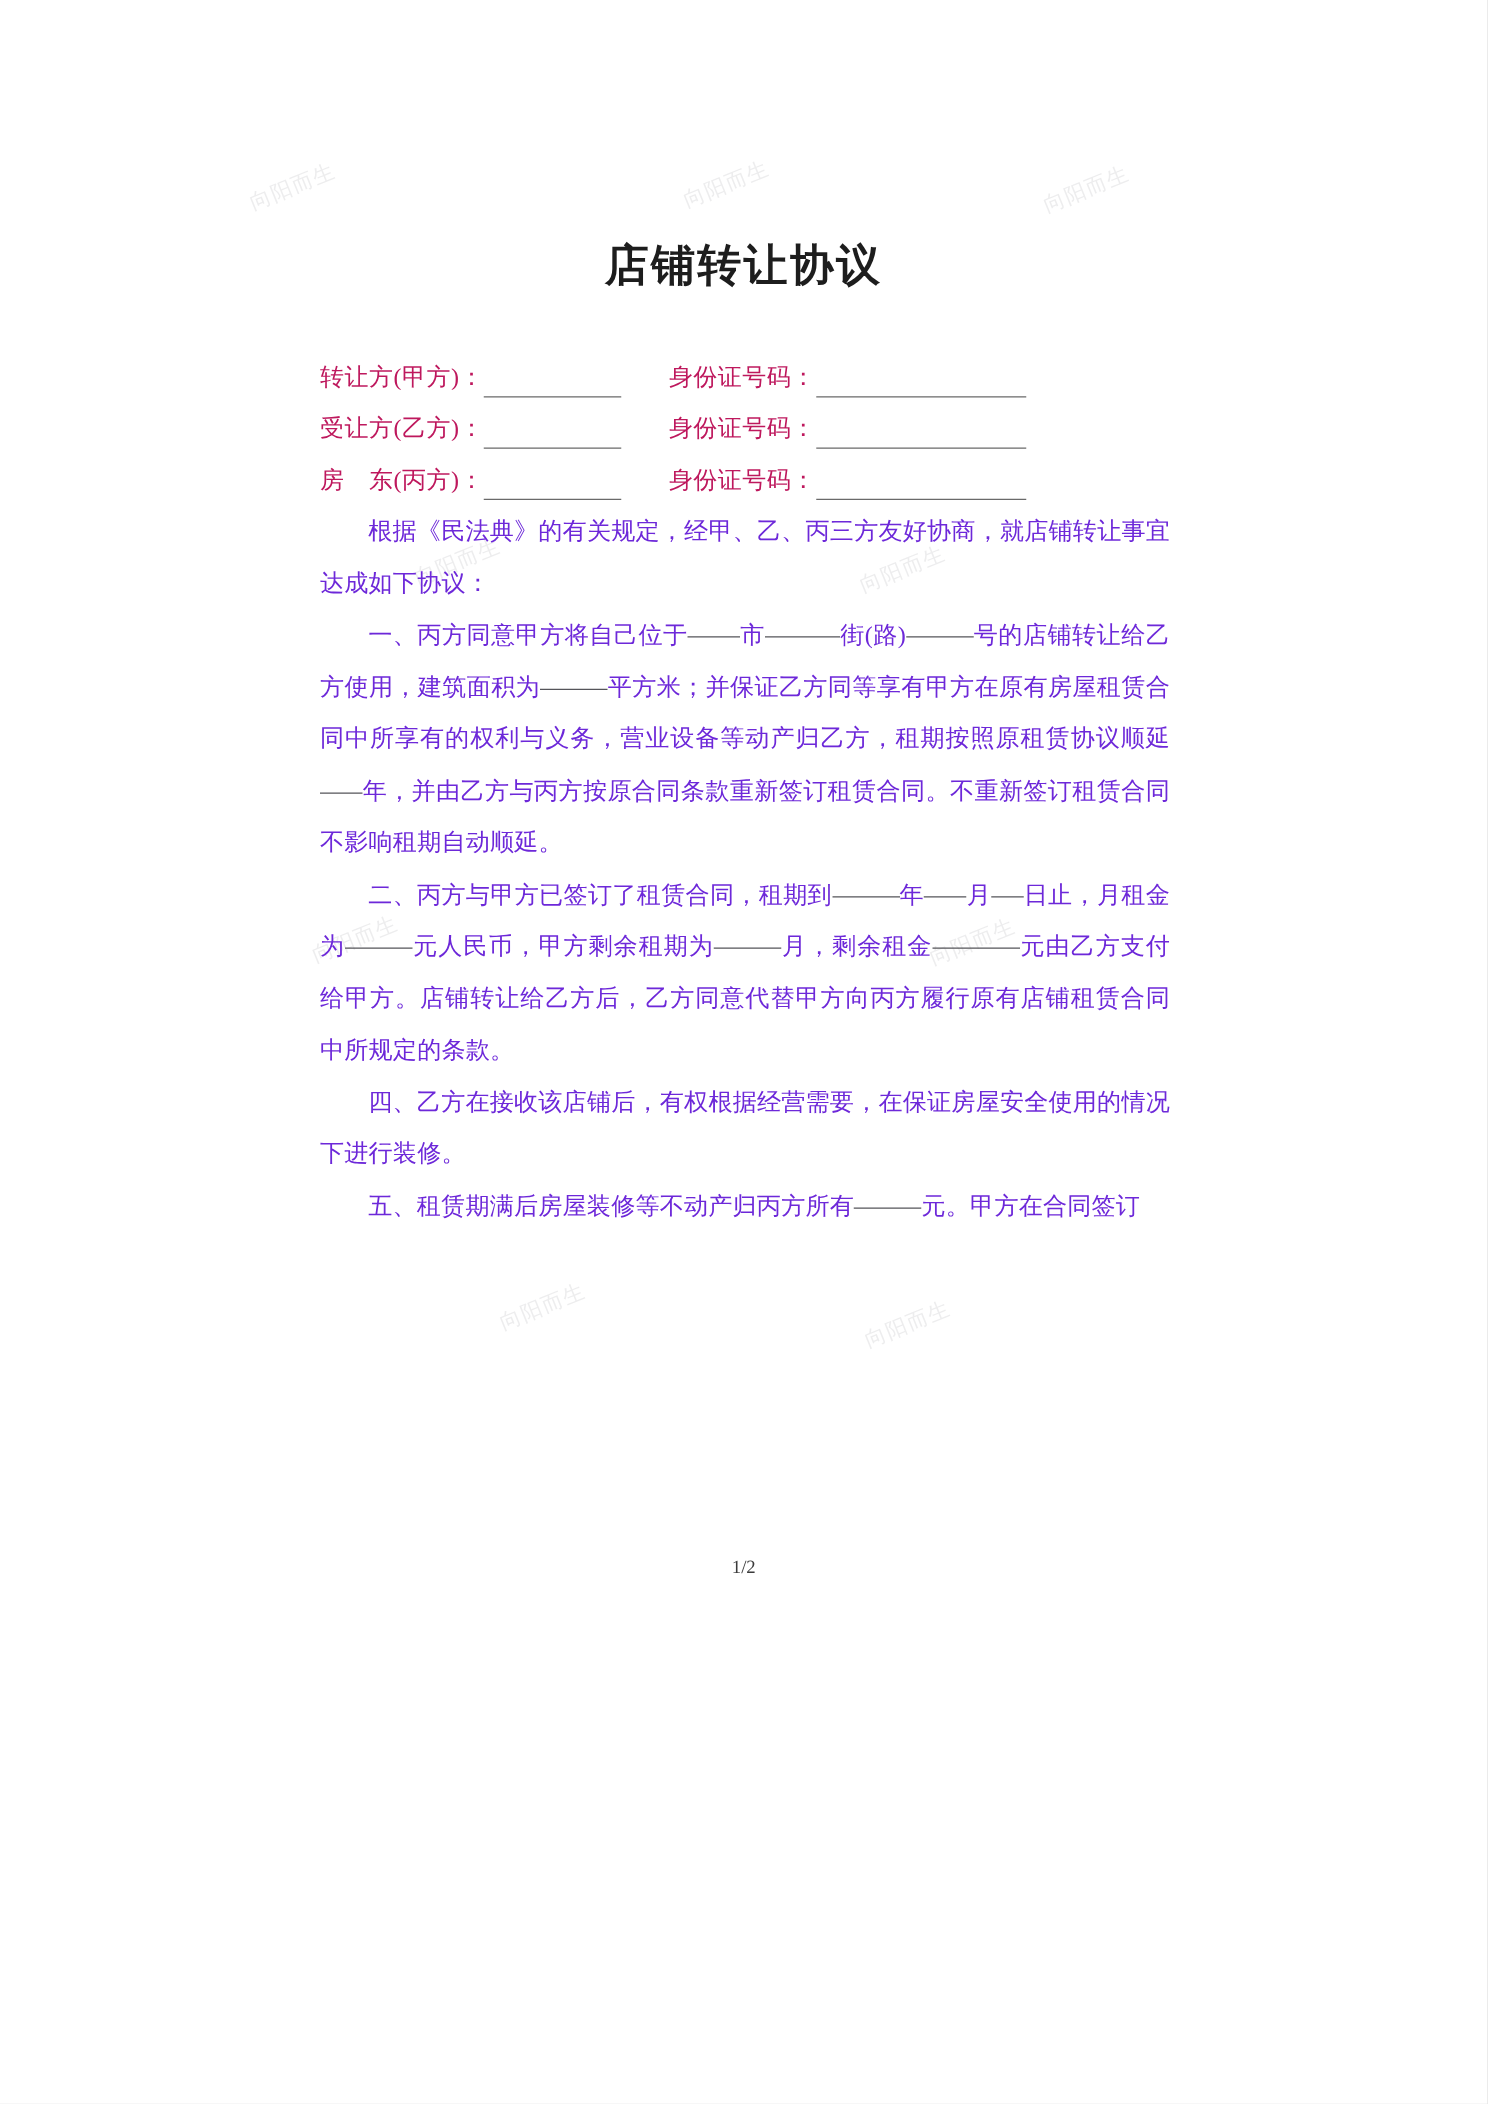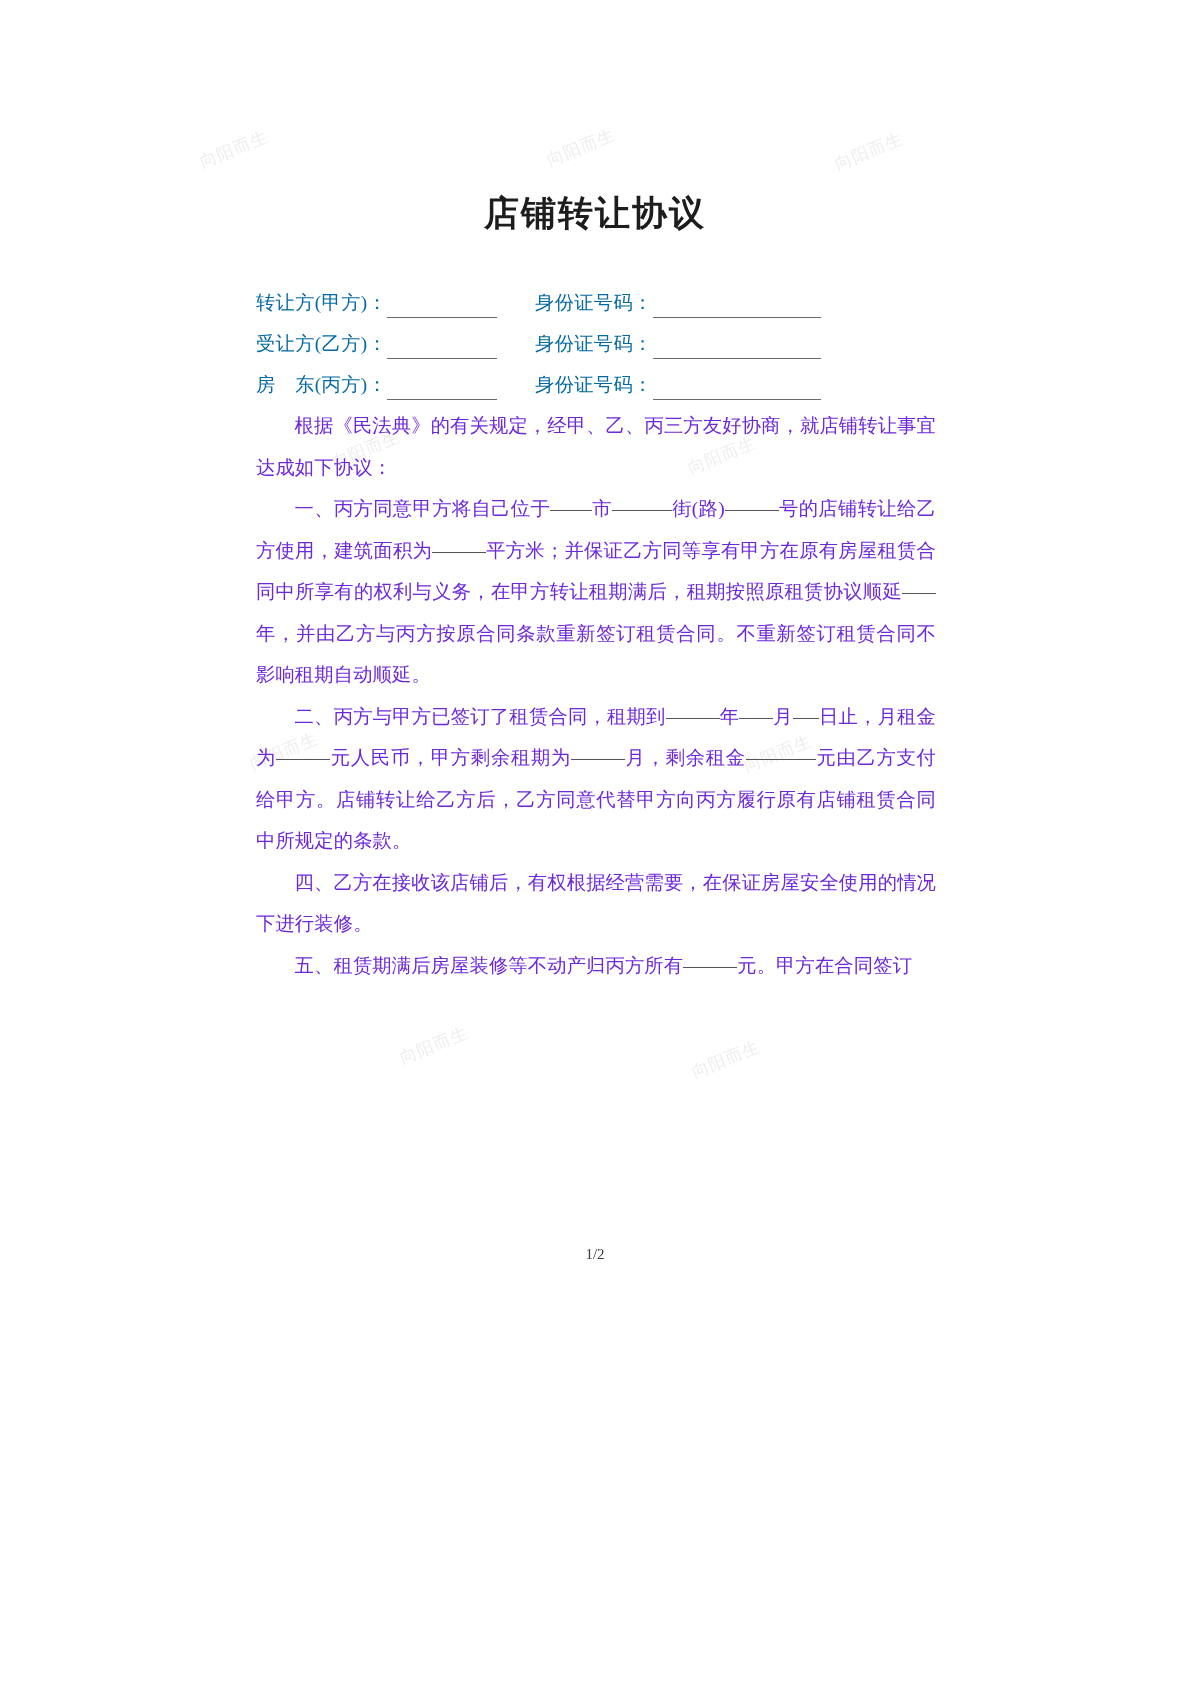--- a/index.html
+++ b/index.html
@@ -56,21 +56,21 @@
   }
   .party-row {
     display: flex;
     align-items: flex-end;
     height: 41px;
     white-space: nowrap;
     line-height: 41px;
   }
   .party-label {
     letter-spacing: 0.4px;
-    color: #0369a1;
+    color: #be185d;
   }
   .blank {
     display: inline-block;
     border-bottom: 1.3px solid #6a6a6a;
     height: 0;
     position: relative;
     top: -5px;
   }
   .b-name   { width: 110px; }
   .b-id     { width: 168px; }
@@ -167,21 +167,21 @@
       <div class="party-row">
         <span class="party-label">房　东(丙方)：</span>
         <span class="blank b-name"></span>
         <span class="gap-mid"></span>
         <span class="party-label id-label">身份证号码：</span>
         <span class="blank b-id"></span>
       </div>
 
       <p class="para indent"><span>根据《民法典》的有关规定，经甲、乙、丙三方友好协商，就店铺转</span><span>让事宜达成如下协议：</span></p>
 
-      <p class="para indent"><span>一、丙方同意甲方将自己位于</span><span class="u u1"></span><span>市</span><span class="u u3"></span><span>街(路)</span><span class="u u2"></span><span>号的店铺转让给乙方使用，建筑面积为</span><span class="u u2"></span><span>平方米；并保证乙方同等享有甲方在原有房屋租赁合同中所享有的权利与义务，在甲方转让租期满后，租期按照原租赁协议顺延</span><span class="u u4"></span><span>年，并由乙方与丙方按原合同条款重新签订租赁合同。不重新签订租赁合同不影响租期自动顺延。</span></p>
+      <p class="para indent"><span>一、丙方同意甲方将自己位于</span><span class="u u1"></span><span>市</span><span class="u u3"></span><span>街(路)</span><span class="u u2"></span><span>号的店铺转让给乙方使用，建筑面积为</span><span class="u u2"></span><span>平方米；并保证乙方同等享有甲方在原有房屋租赁合同中所享有的权利与义务，营业设备等动产归乙方，租期按照原租赁协议顺延</span><span class="u u4"></span><span>年，并由乙方与丙方按原合同条款重新签订租赁合同。不重新签订租赁合同不影响租期自动顺延。</span></p>
 
       <p class="para indent"><span>二、丙方与甲方已签订了租赁合同，租期到</span><span class="u u2"></span><span>年</span><span class="u u4"></span><span>月</span><span class="u u5"></span><span>日止，月租金为</span><span class="u u2"></span><span>元人民币，甲方剩余租期为</span><span class="u u2"></span><span>月，剩余租金</span><span class="u u6"></span><span>元由乙方支付给甲方。店铺转让给乙方后，乙方同意代替甲方向丙方履行原有店铺租赁合同中所规定的条款。</span></p>
 
 
       <p class="para indent">四、乙方在接收该店铺后，有权根据经营需要，在保证房屋安全使用的情况下进行装修。</p>
 
       <p class="para indent"><span>五、租赁期满后房屋装修等不动产归丙方所有</span><span class="u u2"></span><span>元。甲方在合同签订</span></p>
 
     </div>
 

